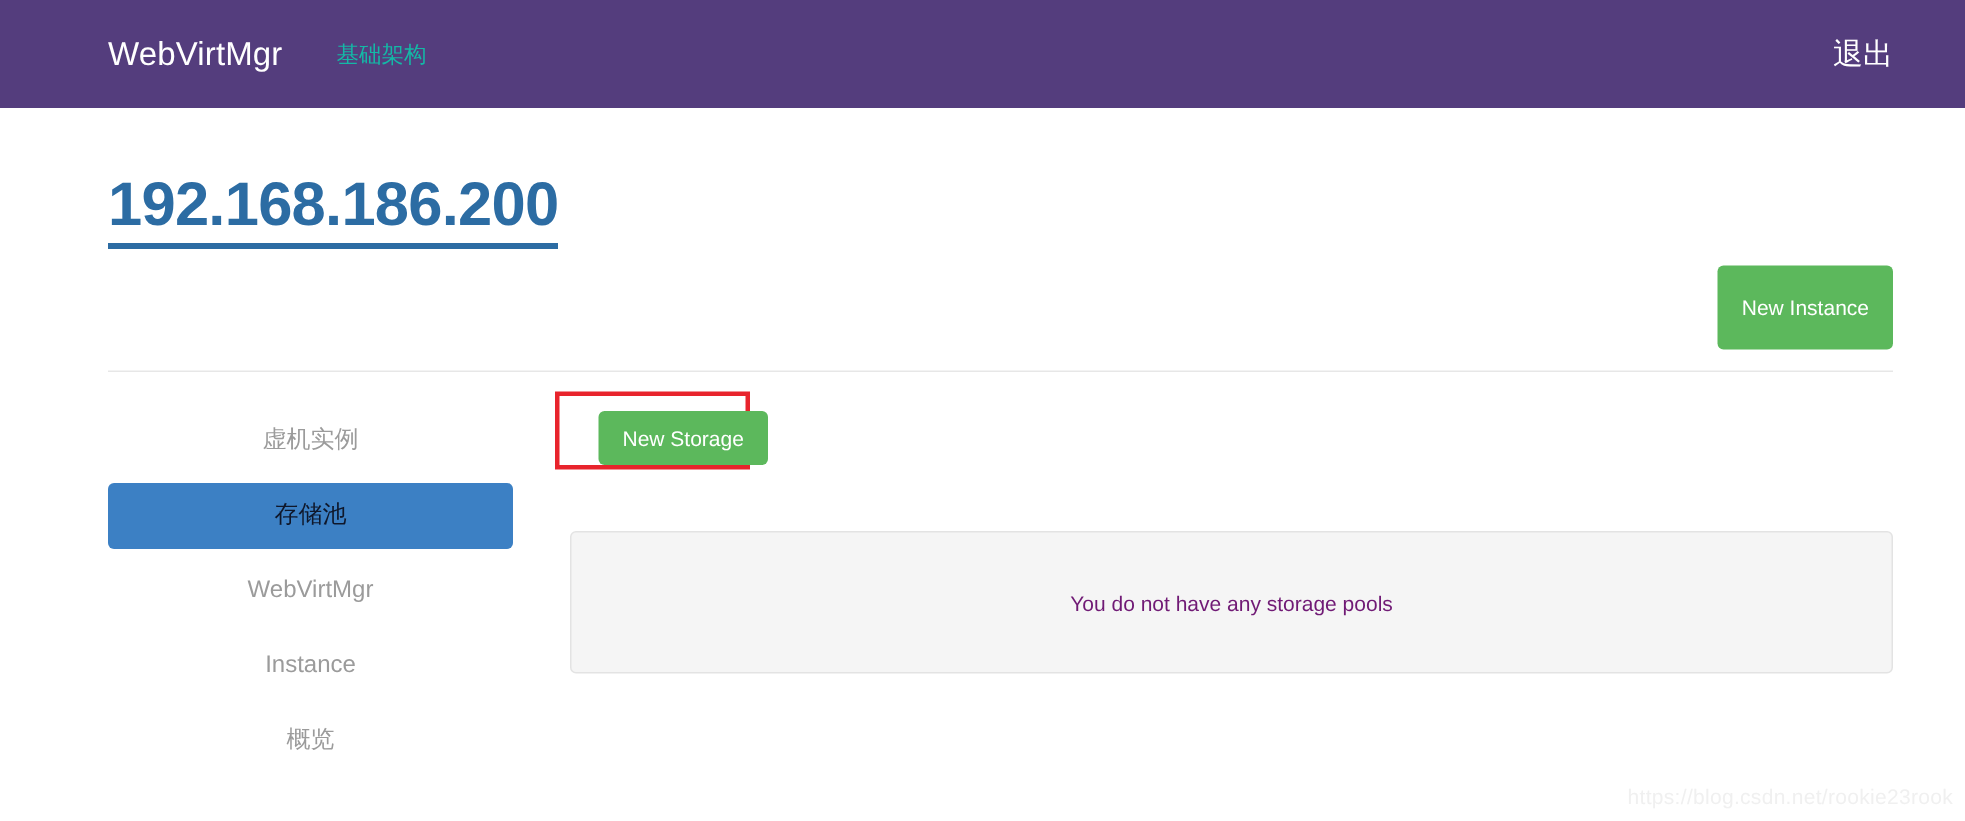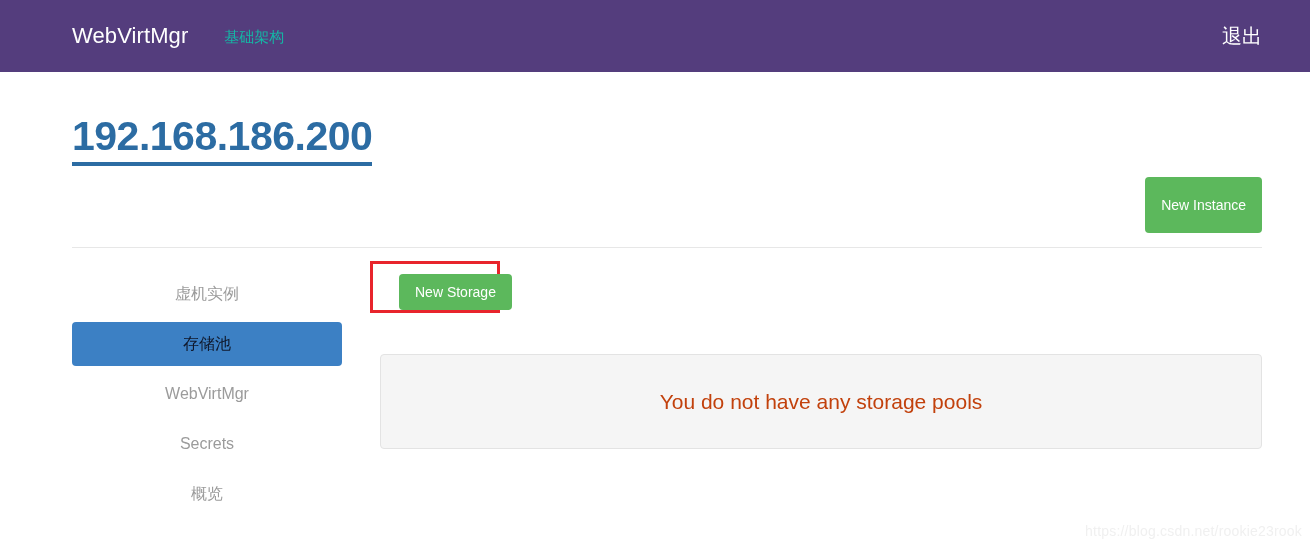--- a/index.html
+++ b/index.html
@@ -176,22 +176,22 @@
     height: 95px;
     background: #f5f5f5;
     border: 1px solid #e3e3e3;
     border-radius: 4px;
     box-sizing: border-box;
     display: flex;
     align-items: center;
     justify-content: center;
   }
   .empty-text {
-    font-size: 21px;
-    color: #c2410c;
+    font-size: 14px;
+    color: #701a75;
     font-weight: normal;
     line-height: 24px;
   }
 
   
   .watermark {
     position: absolute;
     right: 8px;
     bottom: 8px;
     font-size: 14px;
@@ -220,21 +220,21 @@
   </div>
 
   <hr class="divider">
 
   <div class="main-row">
 
     <nav class="sidebar">
       <a class="nav-item" href="#">虚机实例</a>
       <a class="nav-item active" href="#">存储池</a>
       <a class="nav-item" href="#">WebVirtMgr</a>
-      <a class="nav-item" href="#">Secrets</a>
+      <a class="nav-item" href="#">Instance</a>
       <a class="nav-item" href="#">概览</a>
     </nav>
 
     <div class="content">
       <div class="redbox"></div>
       <button class="btn btn-success btn-new-storage">New Storage</button>
       <div class="empty-panel">
         <span class="empty-text">You do not have any storage pools</span>
       </div>
     </div>

